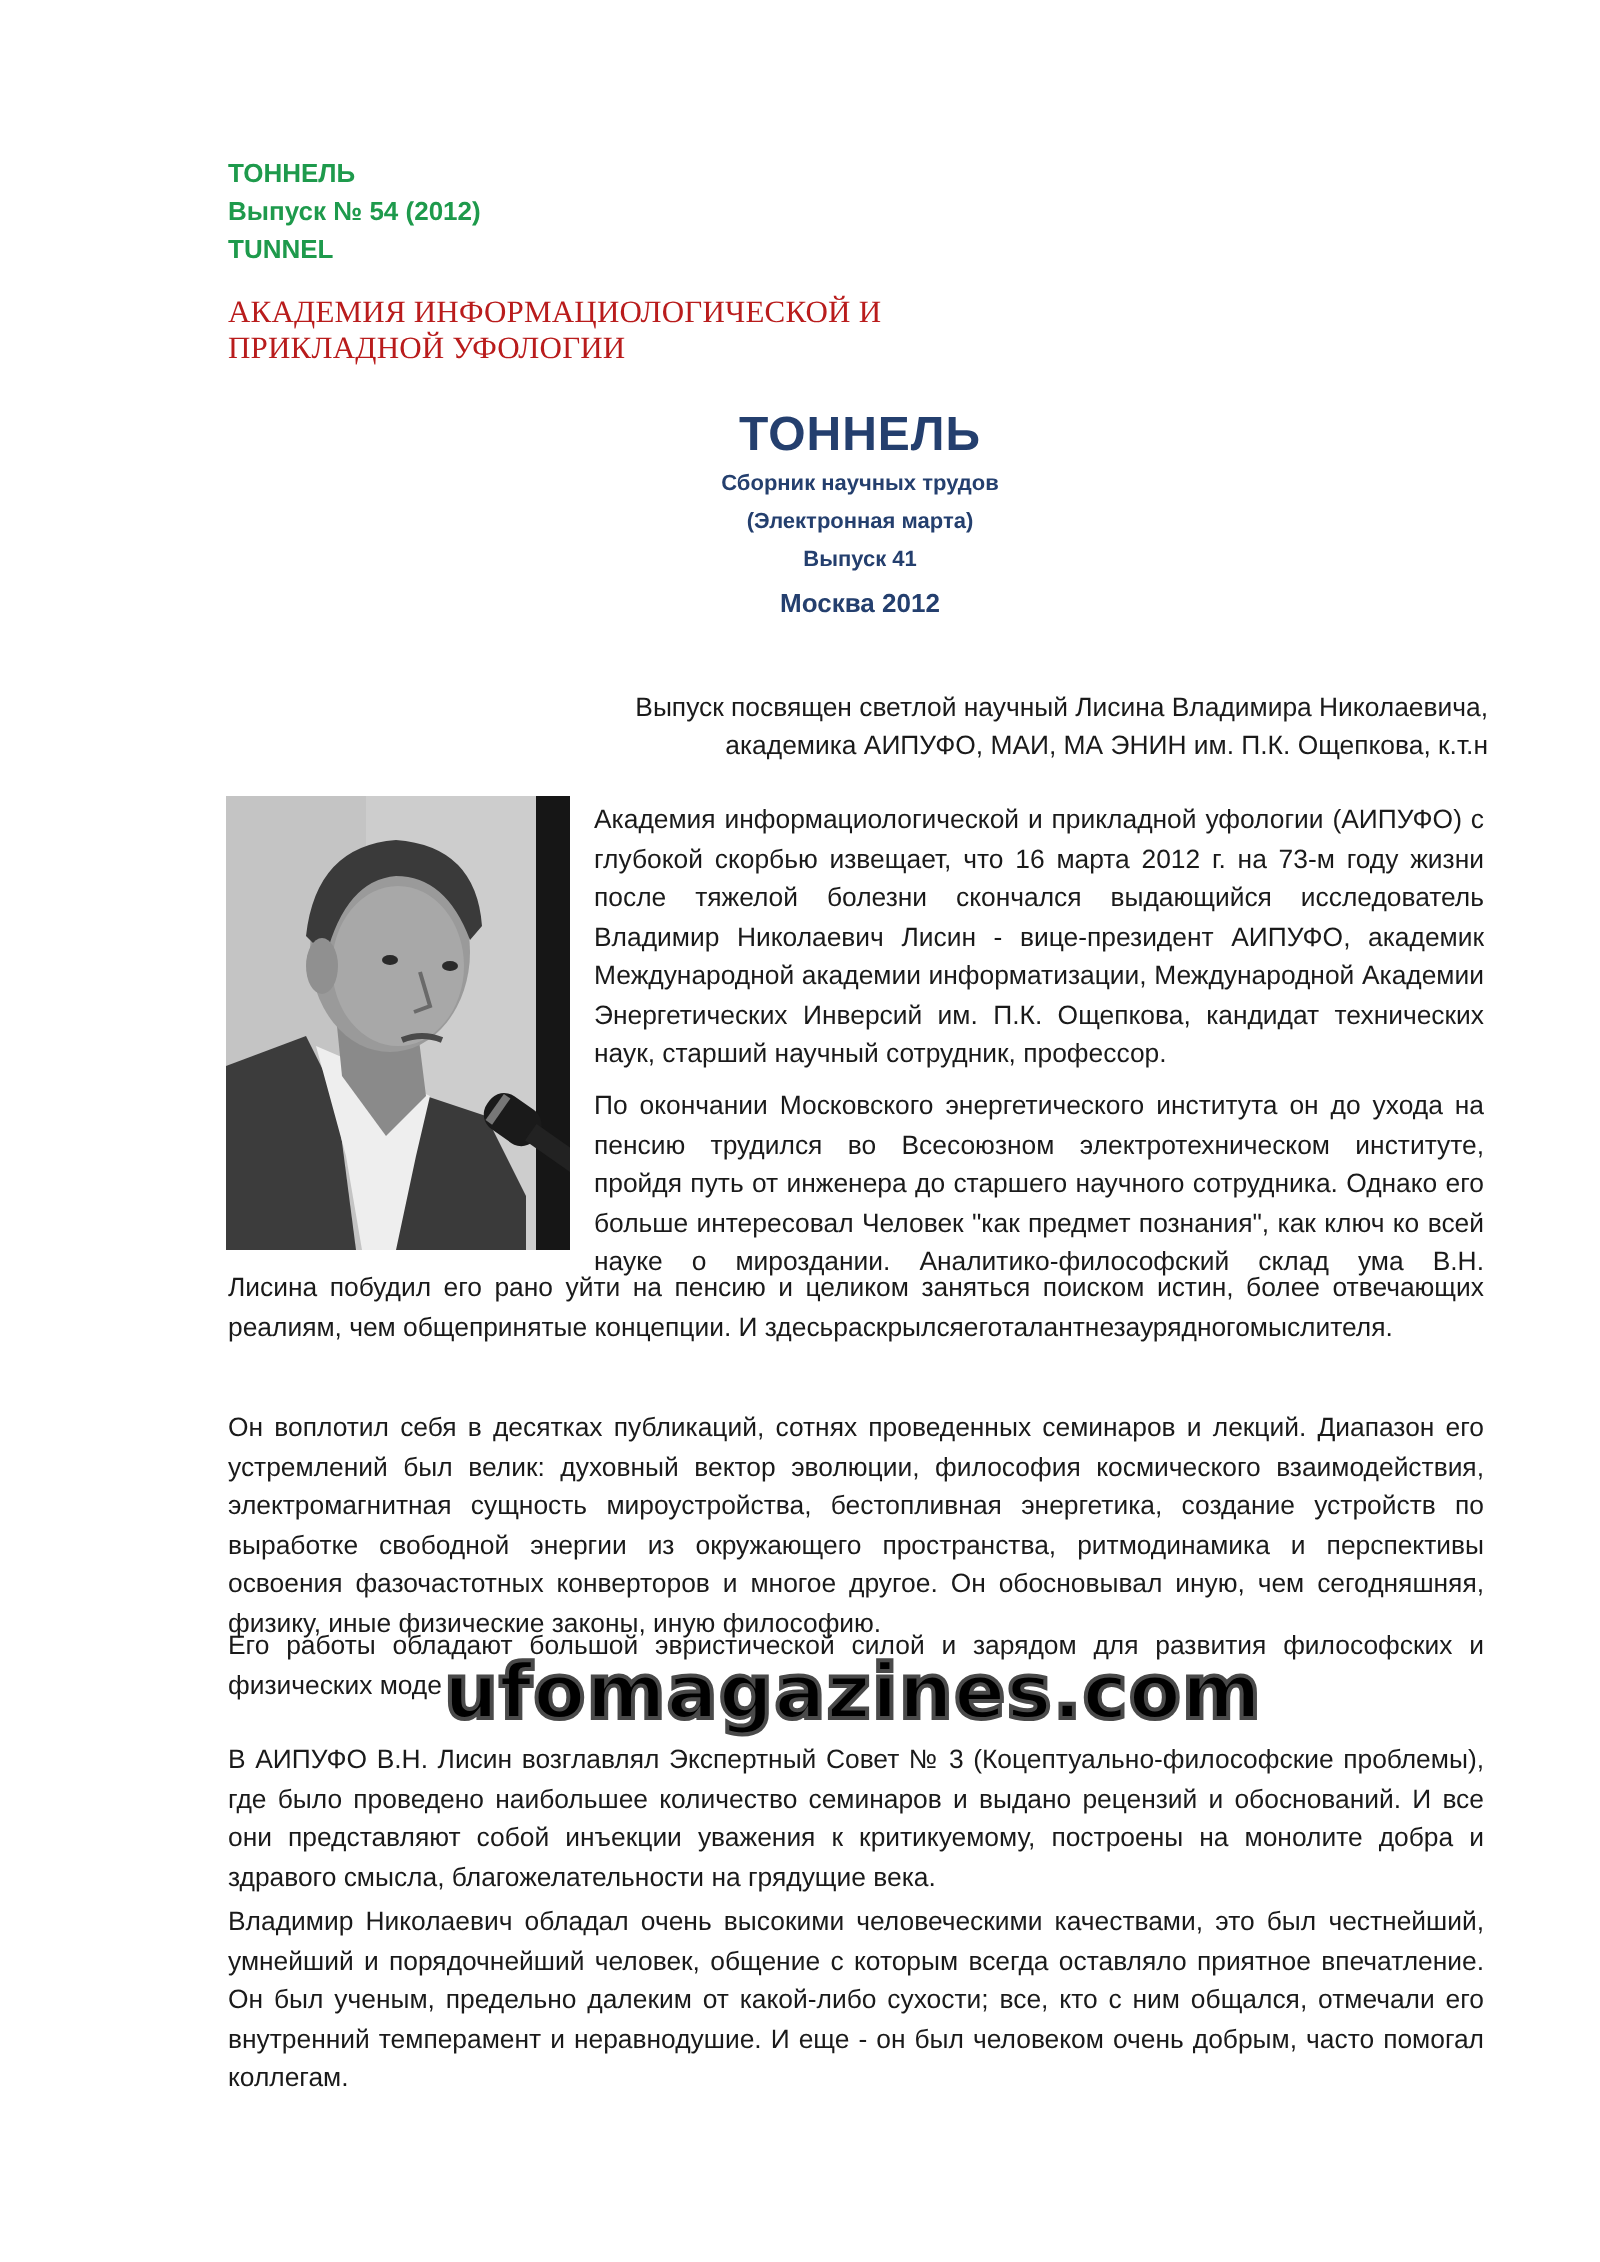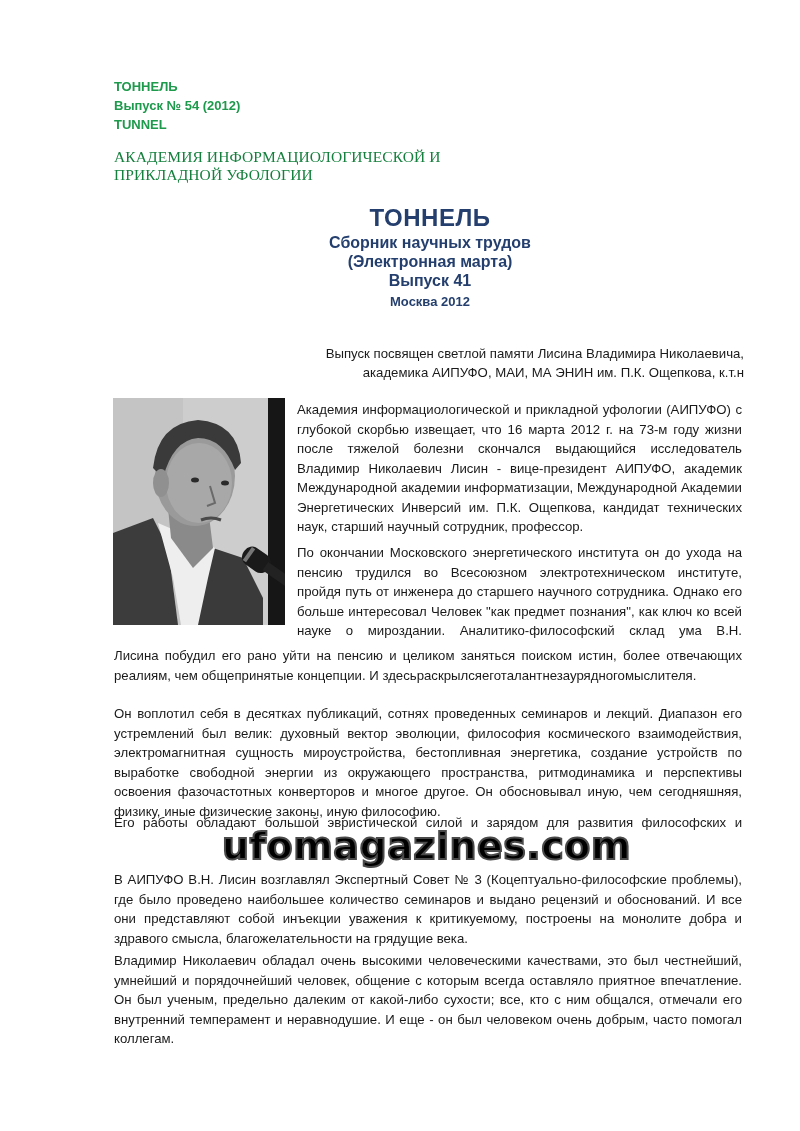--- a/index.html
+++ b/index.html
@@ -30,39 +30,39 @@
       color: #1e9a4c;
     }
     .masthead div { white-space: nowrap; }
     .academy {
       position: absolute;
       left: 114px;
       top: 148px;
       font-family: "Liberation Serif", "DejaVu Serif", serif;
       font-size: 15.5px;
       line-height: 18px;
-      color: #15803d;
+      color: #b91c1c;
       letter-spacing: 0.1px;
     }
     .title-block {
       position: absolute;
       left: 250px;
       width: 360px;
       top: 203px;
       text-align: center;
       color: #243f6e;
       font-weight: bold;
     }
     .title-main {
       font-size: 24px;
       line-height: 30px;
       letter-spacing: 0.5px;
     }
     .title-sub {
-      font-size: 16px;
+      font-size: 11px;
       line-height: 19px;
     }
     .title-city {
       margin-top: 2px;
       font-size: 13px;
       line-height: 19px;
     }
     .dedication {
       position: absolute;
       right: 56px;
@@ -85,21 +85,21 @@
     .photo svg { display: block; }
     .body-text {
       position: absolute;
       font-size: 13.2px;
       line-height: 19.5px;
       text-align: justify;
       color: #1a1a1a;
     }
     .p-wrap-1 { left: 297px; width: 445px; top: 400px; }
     .p-wrap-2 { left: 297px; width: 445px; top: 543px; }
-    .p-full-2 { left: 114px; width: 628px; top: 634px; margin-top: 12px; }
+    .p-full-2 { left: 114px; width: 628px; top: 634px; }
     .p3 { left: 114px; width: 628px; top: 704px; }
     .p4 { left: 114px; width: 628px; top: 813px; }
     .p5 { left: 114px; width: 628px; top: 870px; }
     .p6 { left: 114px; width: 628px; top: 937px; margin-top: 14px; }
     .last-line { text-align-last: left; }
     .justify-all { text-align-last: justify; }
     .watermark {
       position: absolute;
       left: 222px;
       top: 826px;
@@ -131,21 +131,21 @@
 
   <div class="title-block">
     <div class="title-main">ТОННЕЛЬ</div>
     <div class="title-sub">Сборник научных трудов</div>
     <div class="title-sub">(Электронная марта)</div>
     <div class="title-sub">Выпуск 41</div>
     <div class="title-city">Москва 2012</div>
   </div>
 
   <div class="dedication">
-    <div><span>Выпуск посвящен светлой памяти </span><b>Лисина Владимира Николаевича,</b></div>
+    <div><span>Выпуск посвящен светлой научный </span><b>Лисина Владимира Николаевича,</b></div>
     <div>академика АИПУФО, МАИ, МА ЭНИН им. П.К. Ощепкова, к.т.н</div>
   </div>
 
   <div class="photo" title="Portrait of Vladimir Nikolaevich Lisin speaking at a microphone">
     <svg width="172" height="227" viewBox="0 0 172 227">
       <rect x="0" y="0" width="172" height="227" fill="#c4c4c4"></rect>
       <rect x="70" y="0" width="85" height="227" fill="#cdcdcd"></rect>
       <rect x="155" y="0" width="17" height="227" fill="#161616"></rect>
 
       <path d="M0 135 L40 120 L55 150 L65 227 L0 227 Z" fill="#3c3c3c"></path>
@@ -178,20 +178,21 @@
 
   <div class="body-text p-wrap-1 last-line">Академия информациологической и прикладной уфологии (АИПУФО) с глубокой скорбью извещает, что 16 марта 2012 г. на 73-м году жизни после тяжелой болезни скончался выдающийся исследователь Владимир Николаевич Лисин - вице-президент АИПУФО, академик Международной академии информатизации, Международной Академии Энергетических Инверсий им. П.К. Ощепкова, кандидат технических наук, старший научный сотрудник, профессор.</div>
 
   <div class="body-text p-wrap-2 justify-all">По окончании Московского энергетического института он до ухода на пенсию трудился во Всесоюзном электротехническом институте, пройдя путь от инженера до старшего научного сотрудника. Однако его больше интересовал Человек "как предмет познания", как ключ ко всей науке о мироздании. Аналитико-философский склад ума В.Н.</div>
   <div class="body-text p-full-2 last-line">Лисина побудил его рано уйти на пенсию и целиком заняться поиском истин, более отвечающих реалиям, чем общепринятые концепции. И здесьраскрылсяеготалантнезаурядногомыслителя.</div>
 
   <div class="body-text p3 last-line">Он воплотил себя в десятках публикаций, сотнях проведенных семинаров и лекций. Диапазон его устремлений был велик: духовный вектор эволюции, философия космического взаимодействия, электромагнитная сущность мироустройства, бестопливная энергетика, создание устройств по выработке свободной энергии из окружающего пространства, ритмодинамика и перспективы освоения фазочастотных конверторов и многое другое. Он обосновывал иную, чем сегодняшняя, физику, иные физические законы, иную философию.</div>
 
   <div class="body-text p4 last-line">
     <div class="justify-all">Его работы обладают большой эвристической силой и зарядом для развития философских и</div>
+    <div>физических моде</div>
   </div>
 
   <div class="body-text p5 last-line">В АИПУФО В.Н. Лисин возглавлял Экспертный Совет № 3 (Коцептуально-философские проблемы), где было проведено наибольшее количество семинаров и выдано рецензий и обоснований. И все они представляют собой инъекции уважения к критикуемому, построены на монолите добра и здравого смысла, благожелательности на грядущие века.</div>
 
   <div class="body-text p6 last-line">Владимир Николаевич обладал очень высокими человеческими качествами, это был честнейший, умнейший и порядочнейший человек, общение с которым всегда оставляло приятное впечатление. Он был ученым, предельно далеким от какой-либо сухости; все, кто с ним общался, отмечали его внутренний темперамент и неравнодушие. И еще - он был человеком очень добрым, часто помогал коллегам.</div>
 
   <div class="watermark">ufomagazines.com</div>
 
 </div>
 

